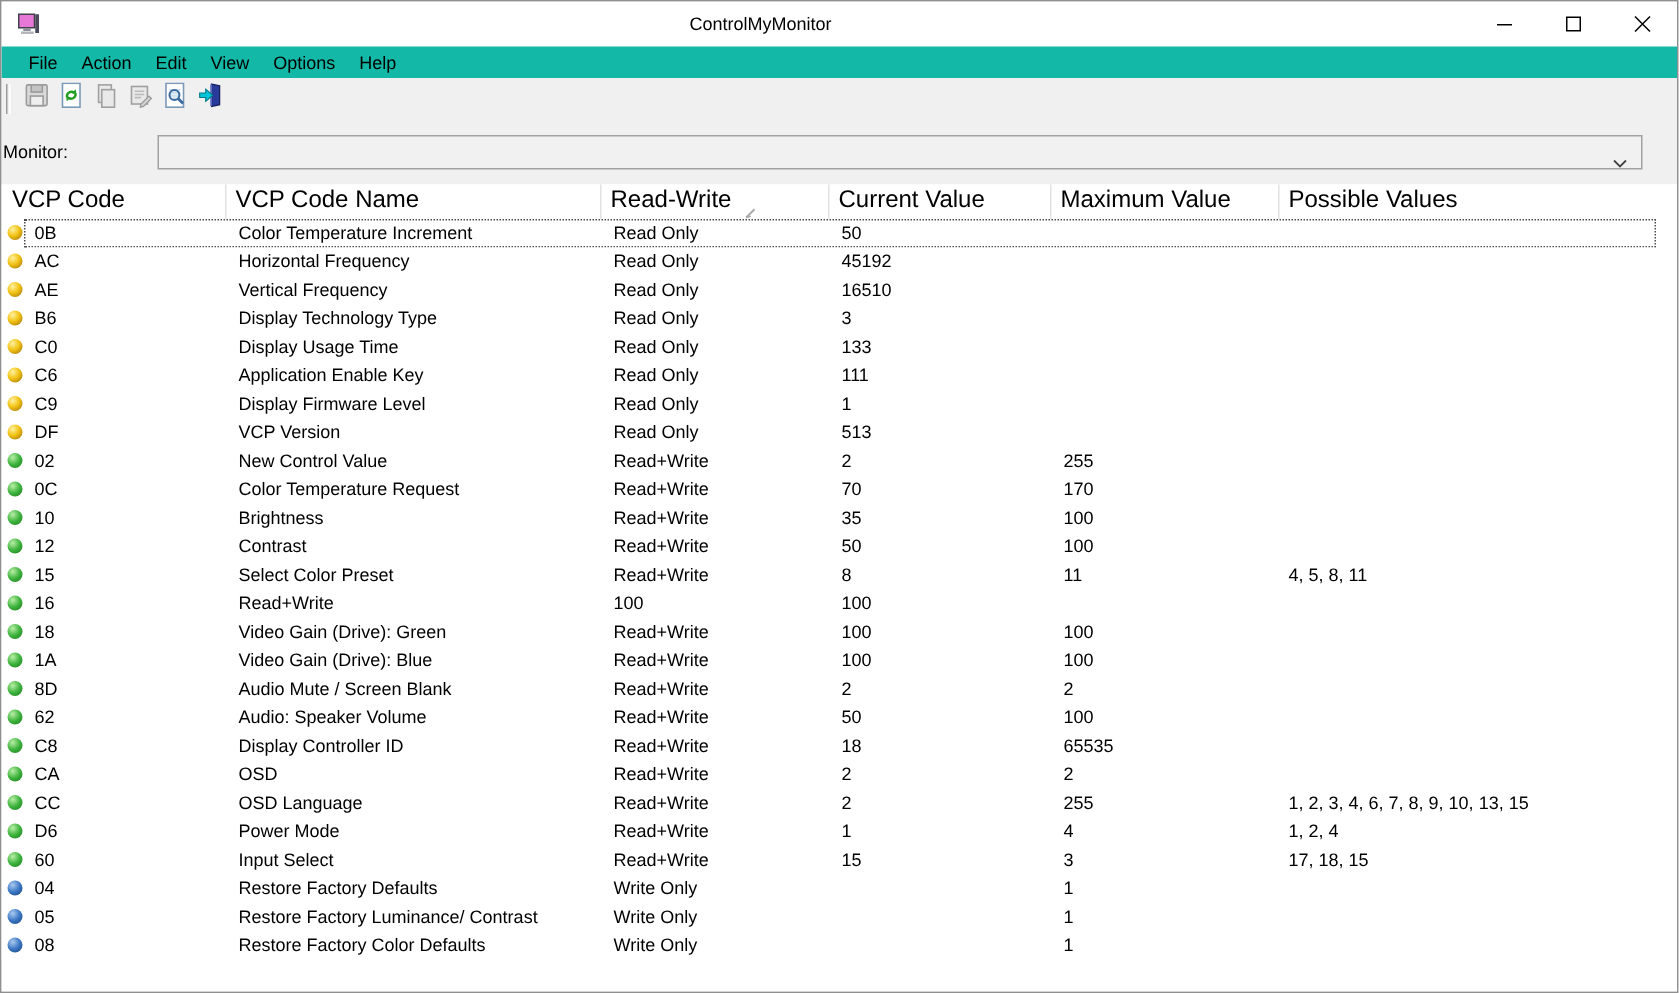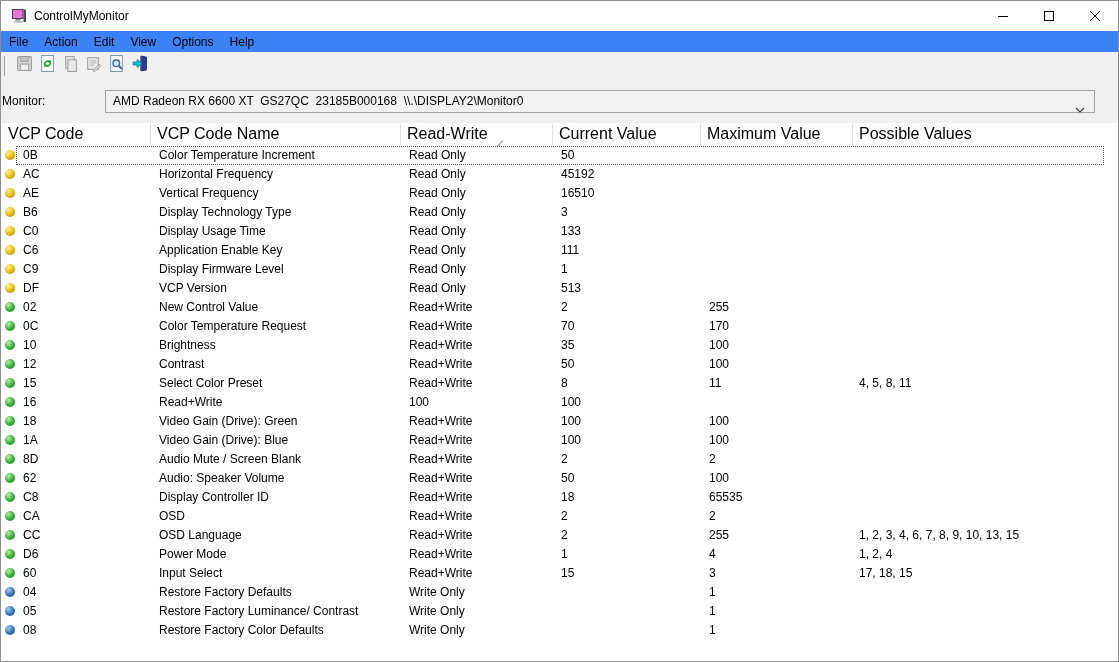--- a/index.html
+++ b/index.html
@@ -5,25 +5,25 @@
   * { margin:0; padding:0; box-sizing:border-box; }
   html,body { background:#cccccc; }
   body { font-family:"Liberation Sans", sans-serif; }
   .window{
     position:relative; width:1119px; height:662px; background:#ffffff;
     border:1px solid #8f8f8f; overflow:hidden; color:#000;
   }
   
   .titlebar{ height:30px; background:#ffffff; display:flex; align-items:center; }
   .app-icon{ width:16px; height:16px; margin-left:10px; flex:0 0 auto; }
-  .title-text{ font-size:12px; margin-left:7px; flex:1 1 auto; }
+  .title-text{ font-size:12px; margin-left:7px; flex:1 1 auto;text-align:center; }
   .win-controls{ display:flex; height:30px; }
   .win-btn{ width:46px; height:30px; display:flex; align-items:center; justify-content:center; }
   
-  .menubar{ height:21px; background:#3b82f6; display:flex; align-items:center; padding-left:0; }
+  .menubar{ height:21px; background:#14b8a6; display:flex; align-items:center; padding-left:10px; }
   .menu-item{ font-size:12px; padding:3px 8px; }
   
   .graypanel{ height:71px; background:#f0f0f0; }
   .toolbar{ height:27px; display:flex; align-items:center; padding-left:3px; }
   .tb-grip{ width:3px; height:20px; border-left:1px solid #9c9c9c; border-right:1px solid #ffffff; margin-right:6px; }
   .tb-btn{ width:23px; height:23px; display:flex; align-items:center; justify-content:center; }
   .tb-btn svg{ width:17px; height:17px; }
   .monitor-row{ height:44px; display:flex; align-items:center; }
   .monitor-label{ font-size:12px; margin-left:1px; width:103px; }
   .combo{
@@ -138,21 +138,20 @@
           <span><svg viewBox="0 0 16 16">
               <path d="M9.5 1 L14.5 2 V14 L9.5 15 Z" fill="#2a3a9a" stroke="#15205a" stroke-width="0.8"></path>
               <rect x="8.6" y="1.2" width="1.2" height="13.6" fill="#5a6ac0"></rect>
               <path d="M2 6.6 h3.8 V4.2 L10.2 8 L5.8 11.8 V9.4 H2 Z" fill="#00c4d8" stroke="#00788a" stroke-width="0.7"></path>
             </svg></span>
         </div>
       </div>
     <div class="monitor-row">
       <span class="monitor-label">Monitor:</span>
       <div class="combo">
-        <span class="combo-text">AMD Radeon RX 6600 XT  GS27QC  23185B000168  \\.\DISPLAY2\Monitor0</span>
         <span class="combo-arrow">
           <svg width="10" height="6">
               <path d="M1 1 L5 5 L9 1" fill="none" stroke="#444" stroke-width="1.2"></path>
             </svg>
         </span>
       </div>
     </div>
   </div>
 
   <div class="listview">

